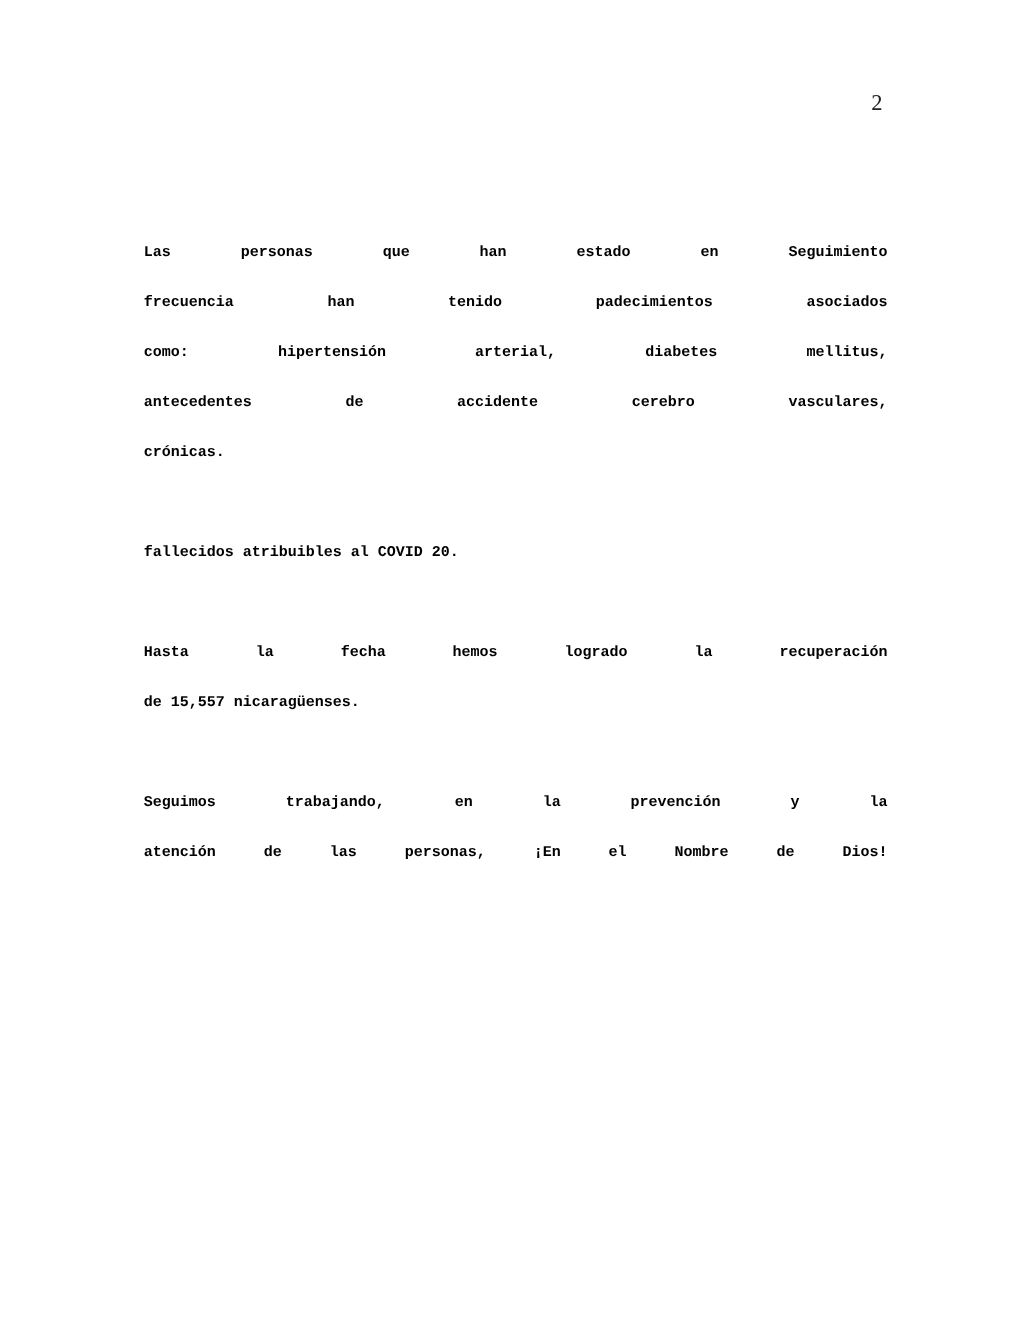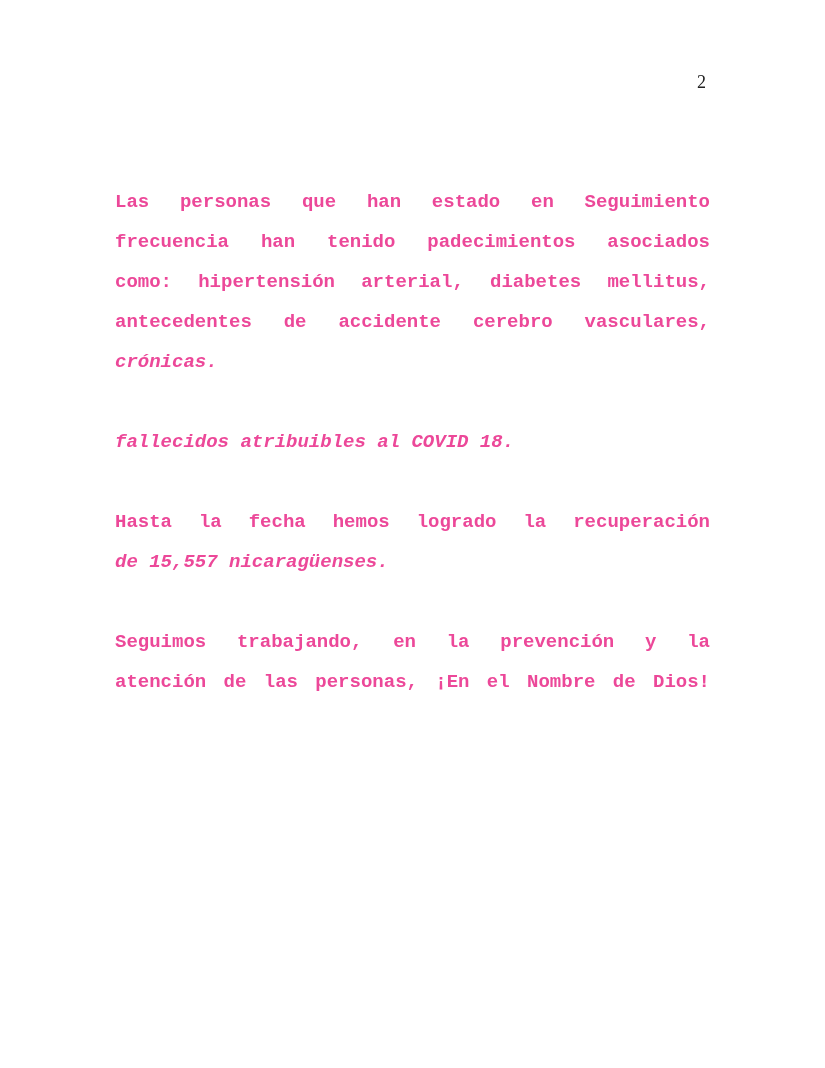--- a/index.html
+++ b/index.html
@@ -30,54 +30,53 @@
     left: 115px;
     width: 595px;
   }
   .para {
     margin: 0 0 40px 0;
     padding: 0;
   }
   .line {
     display: block;
     font-weight: bold;
-    font-size: 19px;
+    font-size: 12px;
     line-height: 40px;
     white-space: normal;
-    color: #ec4899;
+    color: #000000;
   }
   .just {
     text-align: justify;
     text-align-last: justify;
   }
   .last {
     text-align: center;
     text-align-last: left;
-    font-style: italic;
   }
 </style>
 </head>
 <body>
 
 <div class="page">
 
   <div class="page-number">2</div>
 
   <div class="doc-body">
 
     <p class="para">
       <span class="line just">Las personas que han estado en Seguimiento</span>
       <span class="line just">frecuencia han tenido padecimientos asociados</span>
       <span class="line just">como: hipertensión arterial, diabetes mellitus,</span>
       <span class="line just">antecedentes de accidente cerebro vasculares,</span>
       <span class="line last">crónicas.</span>
     </p>
 
     <p class="para">
-      <span class="line last">fallecidos atribuibles al COVID 18.</span>
+      <span class="line last">fallecidos atribuibles al COVID 20.</span>
     </p>
 
     <p class="para">
       <span class="line just">Hasta la fecha hemos logrado la recuperación</span>
       <span class="line last">de 15,557 nicaragüenses.</span>
     </p>
 
     <p class="para">
       <span class="line just">Seguimos trabajando, en la prevención y la</span>
       <span class="line just">atención de las personas, ¡En el Nombre de Dios!</span>

